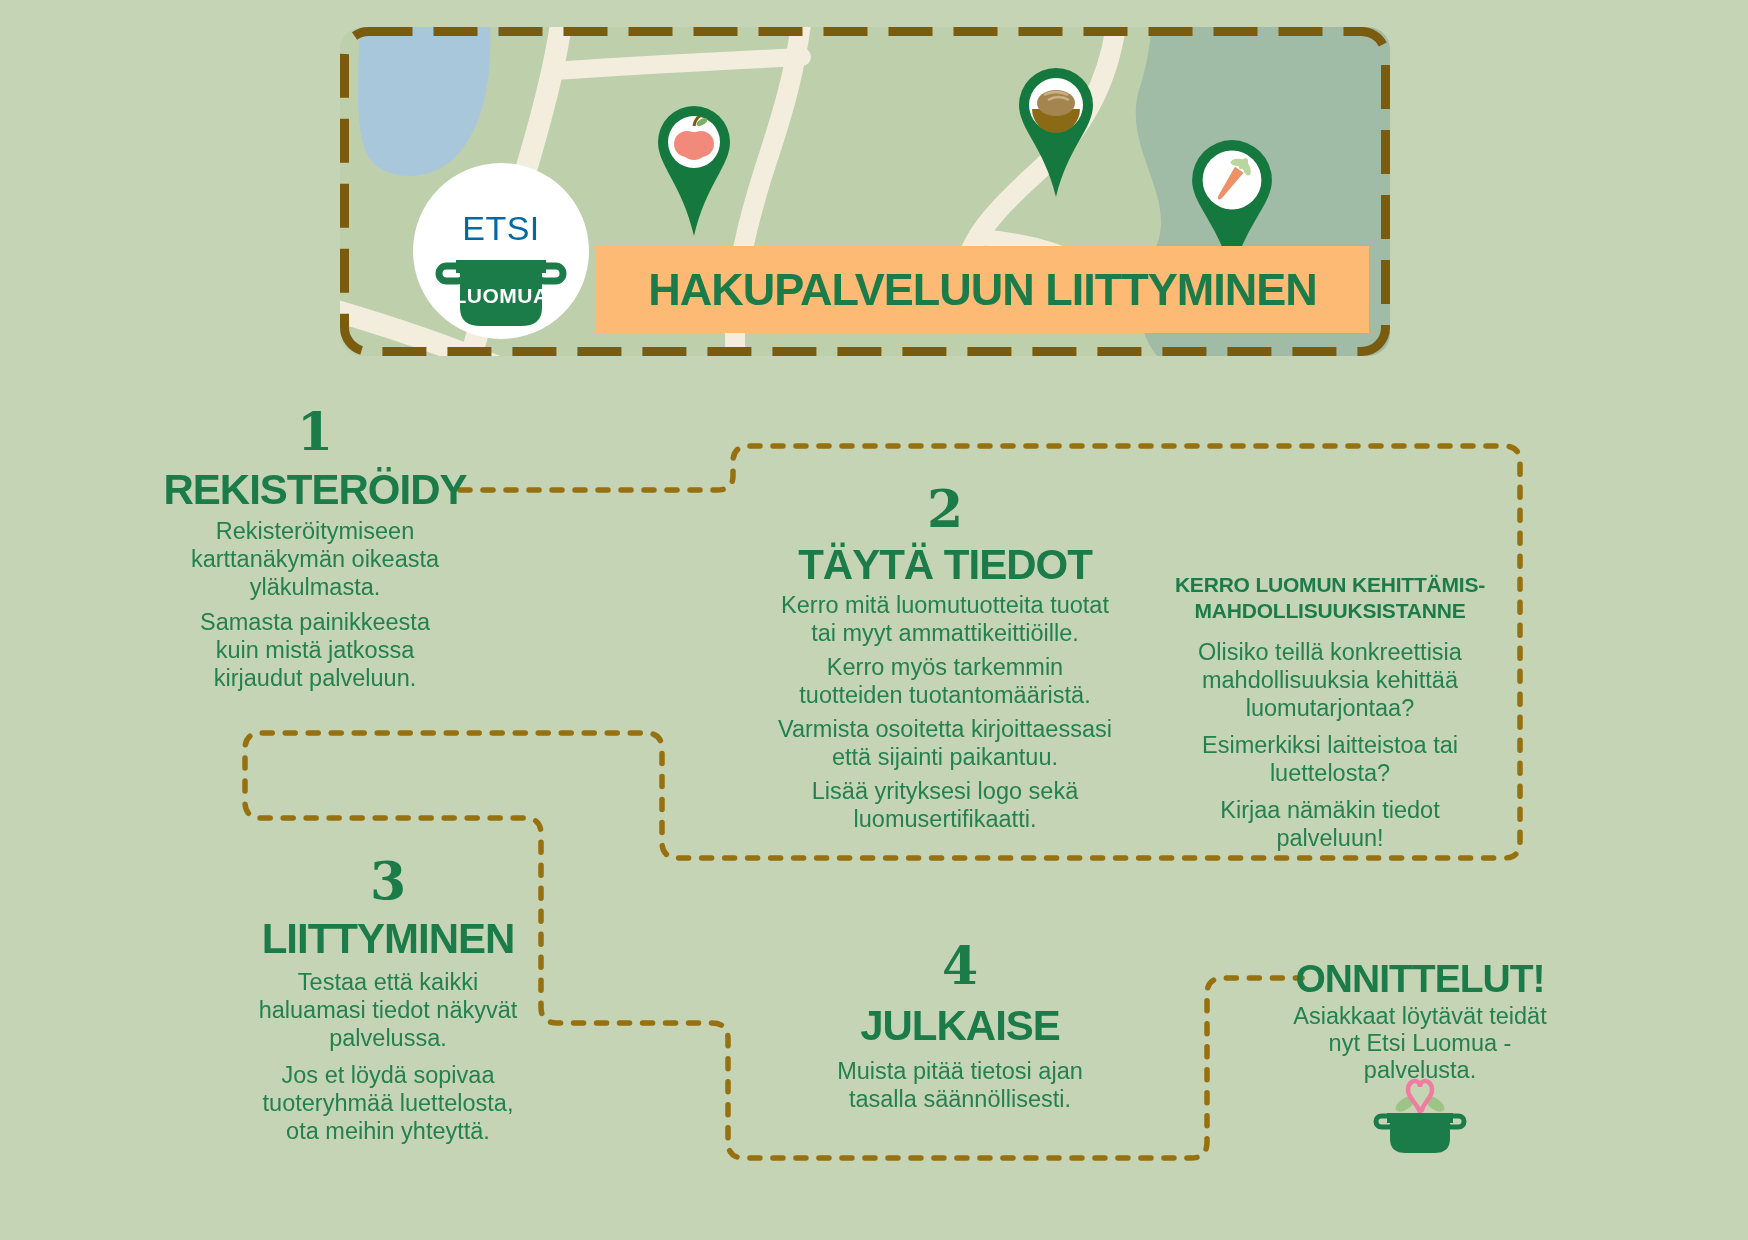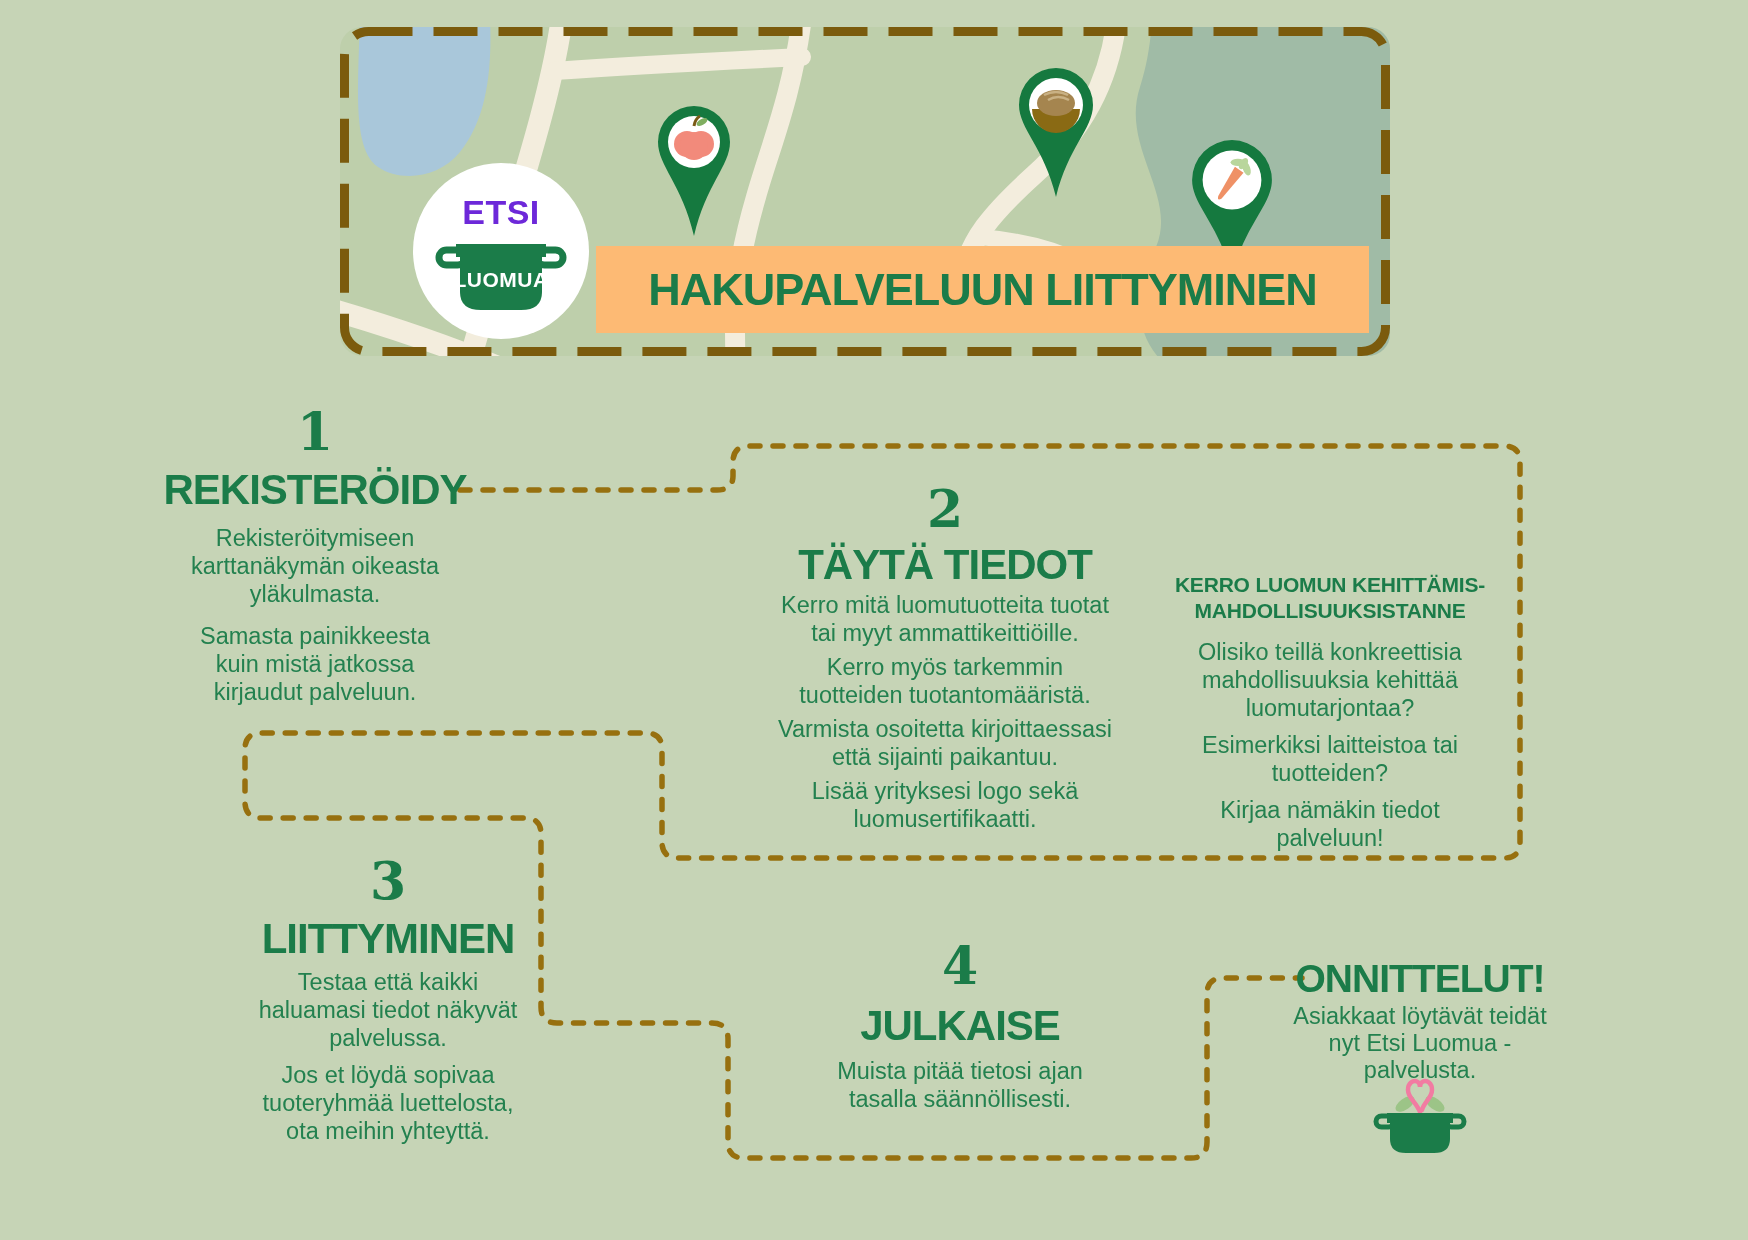--- a/index.html
+++ b/index.html
@@ -19,21 +19,21 @@
     position:absolute;left:256px;top:219px;width:773px;height:87px;
     background:#fdba74;display:flex;align-items:center;justify-content:center;
   }
   .banner-title{
     color:#1b7c49;font-weight:bold;font-size:45px;letter-spacing:-1px;white-space:nowrap;
   }
   .logo-circle{
     position:absolute;left:73px;top:136px;width:176px;height:176px;border-radius:50%;
     background:#ffffff;text-align:center;
   }
-  .logo-etsi{margin-top:30px;color:#6d28d9;font-weight:bold;font-size:34px;letter-spacing:0.5px;}
+  .logo-etsi{margin-top:46px;color:#0369a1;font-weight:normal;font-size:34px;letter-spacing:0.5px;}
   .logo-pot-wrap{position:relative;width:140px;height:86px;margin:2px auto 0;}
   .logo-pot-svg{position:absolute;left:0;top:0;}
   .logo-luomua{
     position:absolute;left:0;top:34px;width:140px;text-align:center;
     color:#ffffff;font-weight:bold;font-size:21px;letter-spacing:0.5px;
   }
   .header-border-svg{position:absolute;left:-12px;top:-12px;width:1074px;height:353px;pointer-events:none;}
 
   
   .step{position:absolute;text-align:center;color:#23814f;}
@@ -42,21 +42,21 @@
     color:#1b7c49;
   }
   .step h2{
     margin:0;color:#1b7c49;font-size:42px;font-weight:bold;letter-spacing:-1px;line-height:40px;
   }
   .step p, .note p, .outro p{
     margin:0;font-size:23.5px;line-height:28px;white-space:pre-line;color:#23814f;
   }
   #step-1{left:135px;top:406px;width:360px;}
   #step-1 h2{margin-top:12px;}
-  #step-1 p{margin-top:14px;}
+  #step-1 p{margin-top:7px;}
   #step-2{left:765px;top:483px;width:360px;}
   #step-2 h2{margin-top:10px;}
   #step-2 p{margin-top:6px;}
   #step-3{left:208px;top:855px;width:360px;}
   #step-3 h2{margin-top:12px;}
   #step-3 p{margin-top:9px;}
   #step-4{left:780px;top:940px;width:360px;}
   #step-4 h2{margin-top:14px;}
   #step-4 p{margin-top:11px;}
 
@@ -175,21 +175,21 @@
 luomusertifikaatti.</p>
   </section>
 
   <aside class="note">
     <h3>KERRO LUOMUN KEHITTÄMIS-
 MAHDOLLISUUKSISTANNE</h3>
     <p>Olisiko teillä konkreettisia
 mahdollisuuksia kehittää
 luomutarjontaa?</p>
     <p>Esimerkiksi laitteistoa tai
-tuotteiden?</p>
+luettelosta?</p>
     <p>Kirjaa nämäkin tiedot
 palveluun!</p>
   </aside>
 
   <section class="step" id="step-3">
     <div class="num">3</div>
     <h2>LIITTYMINEN</h2>
     <p>Testaa että kaikki
 haluamasi tiedot näkyvät
 palvelussa.</p>

